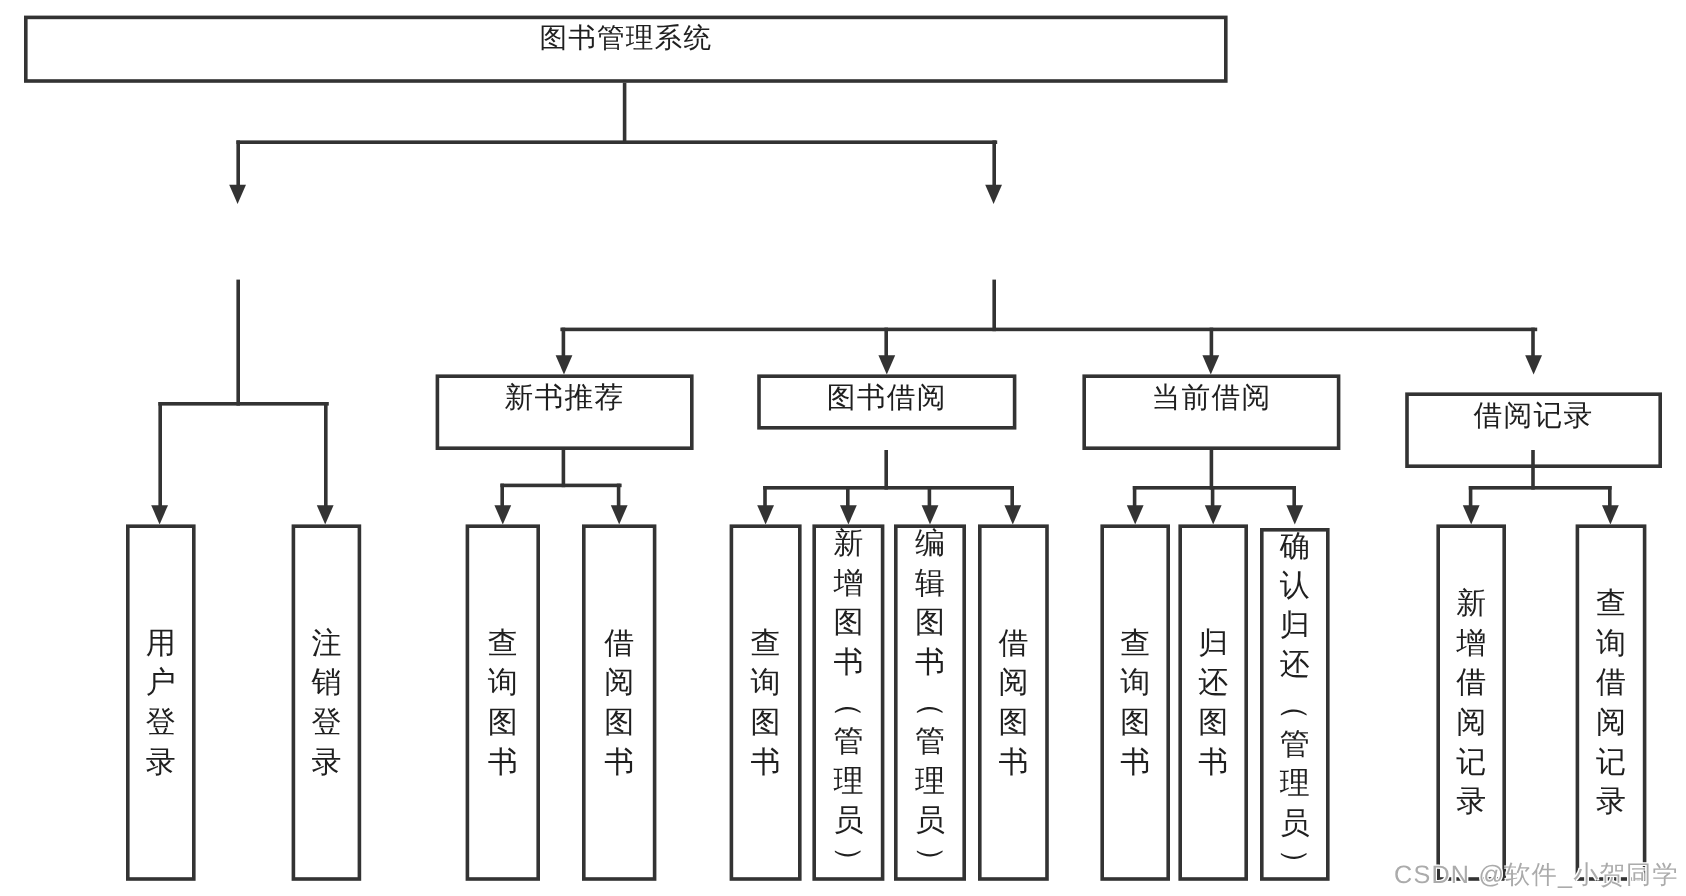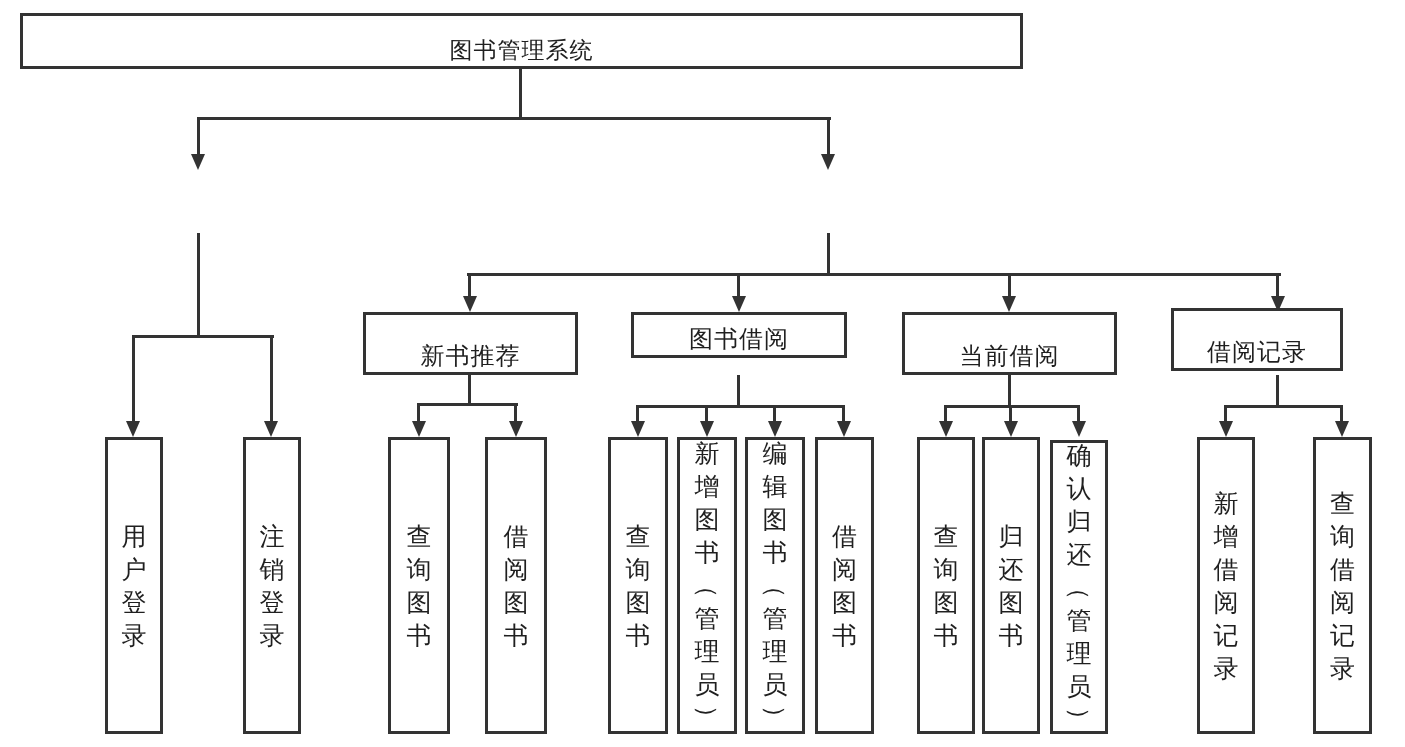--- a/index.html
+++ b/index.html
@@ -8,21 +8,21 @@
     --wm:#ababab;
   }
   html,body{margin:0;padding:0;background:#ffffff;}
   .canvas{
     position:relative;width:1405px;height:747px;background:#ffffff;
     font-family:"Liberation Sans","DejaVu Sans",sans-serif;
     color:var(--text);overflow:hidden;
   }
   .hbox{
     position:absolute;box-sizing:border-box;border:3px solid var(--line);
-    background:#ffffff;display:flex;align-items:flex-end;justify-content:center;
+    background:#ffffff;display:flex;align-items:flex-start;justify-content:center;
     font-size:24px;letter-spacing:1px;
   }
   .hbox.root{font-size:23px;}
   .vbox{
     position:absolute;box-sizing:border-box;border:3px solid var(--line);
     background:#ffffff;display:flex;flex-direction:column;
     align-items:center;justify-content:center;
     font-size:25px;
   }
   .vch{display:block;line-height:33px;height:33px;text-align:center;}
@@ -77,21 +77,21 @@
 
   <div class="hbox" style="left:363px;top:312px;width:215px;height:63px">
     <span>新书推荐</span>
   </div>
   <div class="hbox" style="left:631px;top:312px;width:216px;height:46px">
     <span>图书借阅</span>
   </div>
   <div class="hbox" style="left:902px;top:312px;width:215px;height:63px">
     <span>当前借阅</span>
   </div>
-  <div class="hbox" style="left:1171px;top:308px;width:172px;height:63px">
+  <div class="hbox" style="left:1171px;top:327px;width:214px;height:63px">
     <span>借阅记录</span>
   </div>
 
   <div class="line" style="left:468px;top:375px;width:3px;height:31px"></div>
   <div class="line" style="left:417px;top:403px;width:101px;height:3px"></div>
   <div class="line" style="left:417px;top:403px;width:3px;height:20px"></div>
   <div class="ahead" style="left:412px;top:421px"></div>
   <div class="line" style="left:514px;top:403px;width:3px;height:20px"></div>
   <div class="ahead" style="left:509px;top:421px"></div>
 
@@ -217,13 +217,14 @@
     </div>
   <div class="vbox" style="left:1313px;top:437px;width:59px;height:297px">
       <span class="vch">查</span>
       <span class="vch">询</span>
       <span class="vch">借</span>
       <span class="vch">阅</span>
       <span class="vch">记</span>
       <span class="vch">录</span>
     </div>
 
+  <div class="watermark">CSDN @软件_小贺同学</div>
 </div>
 
 </body></html>

